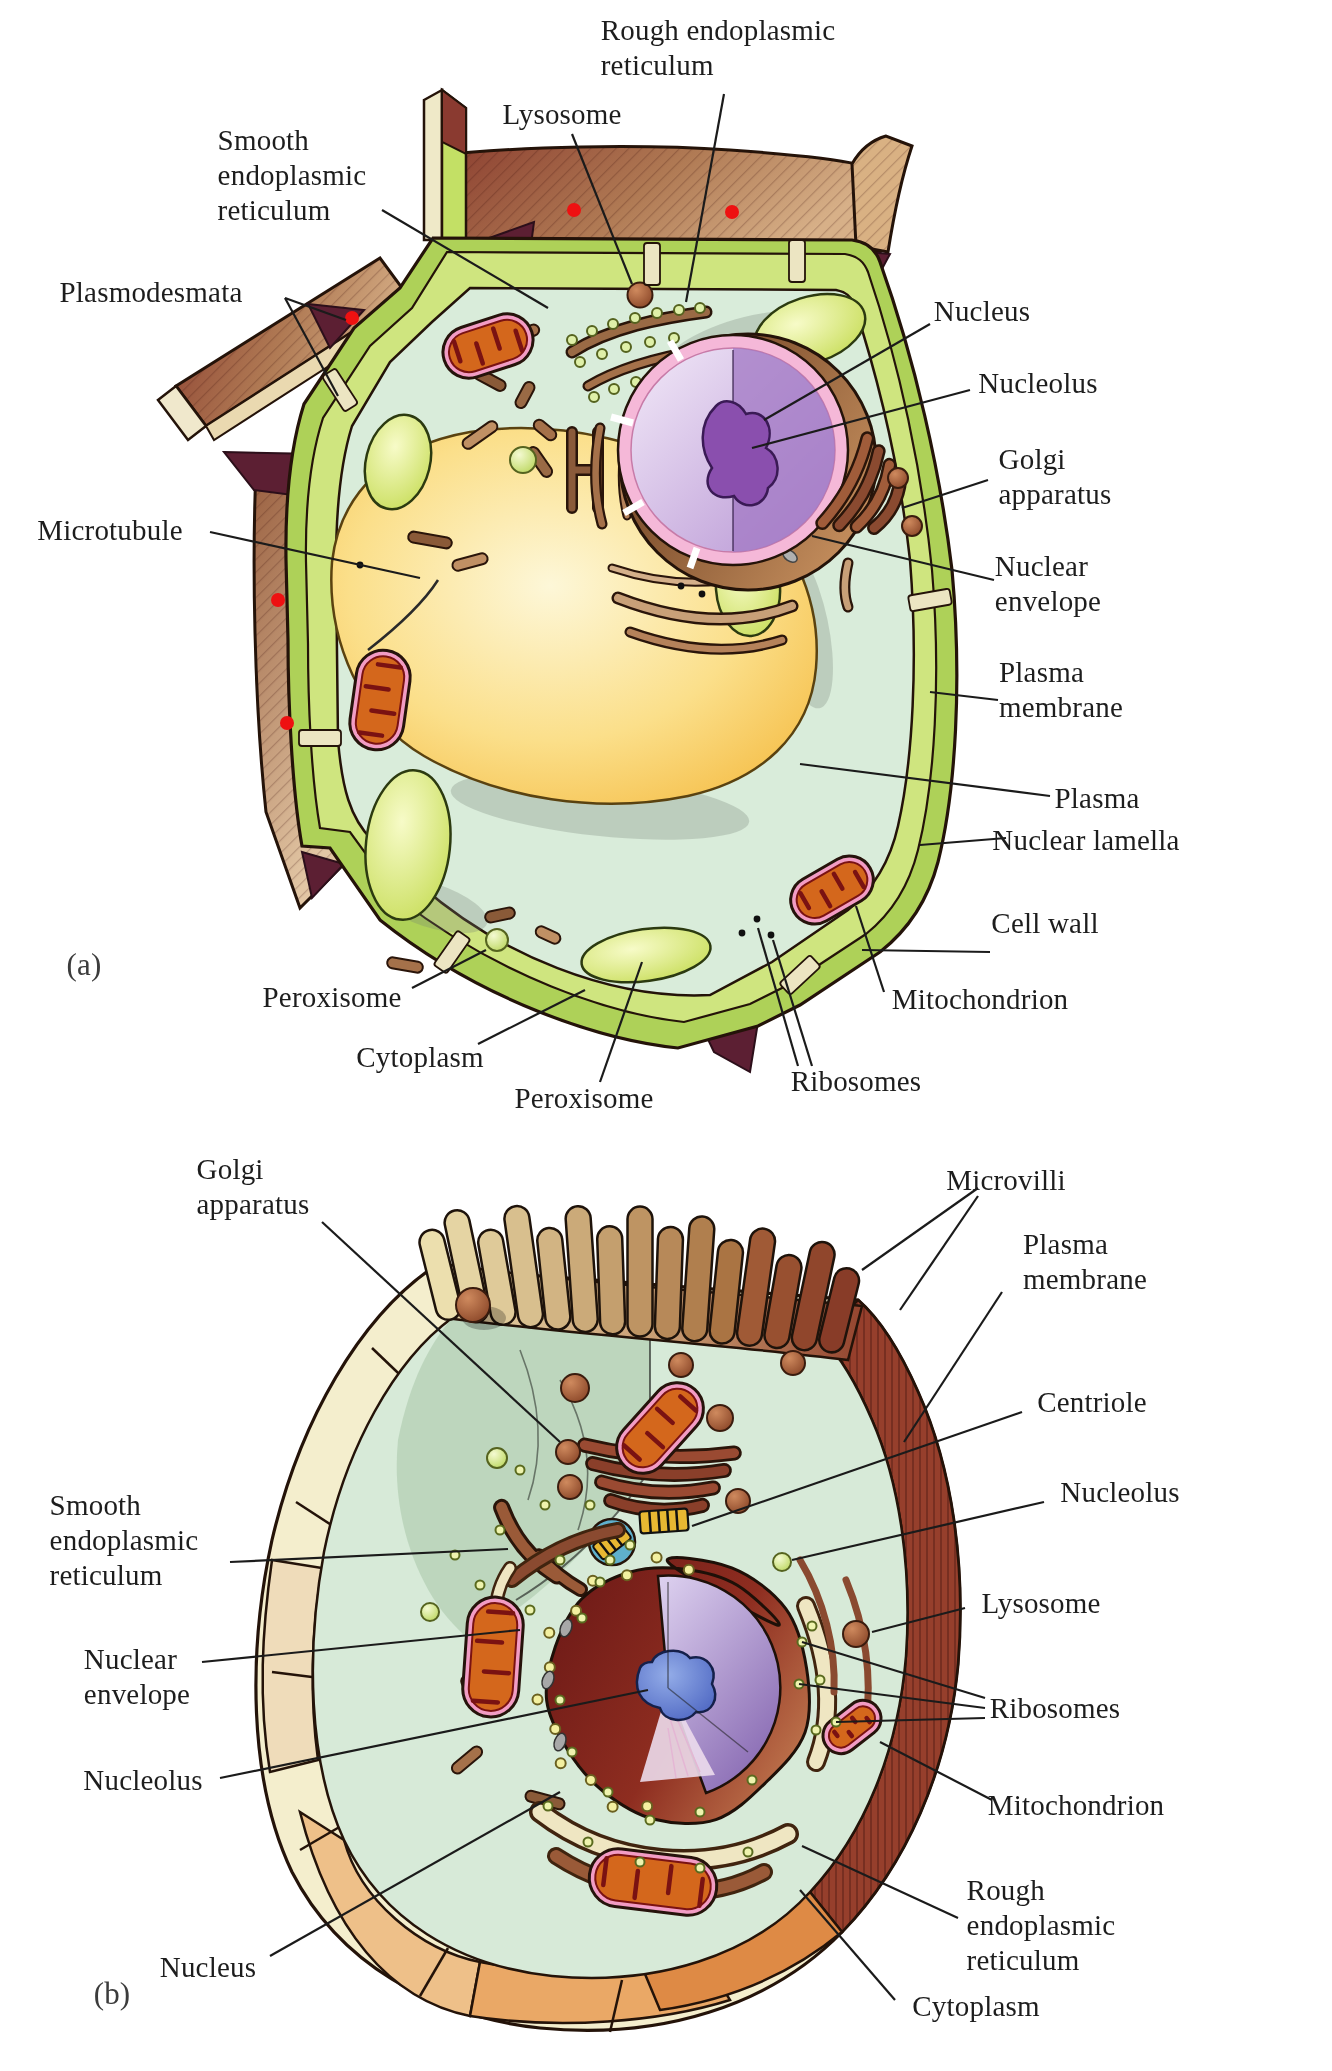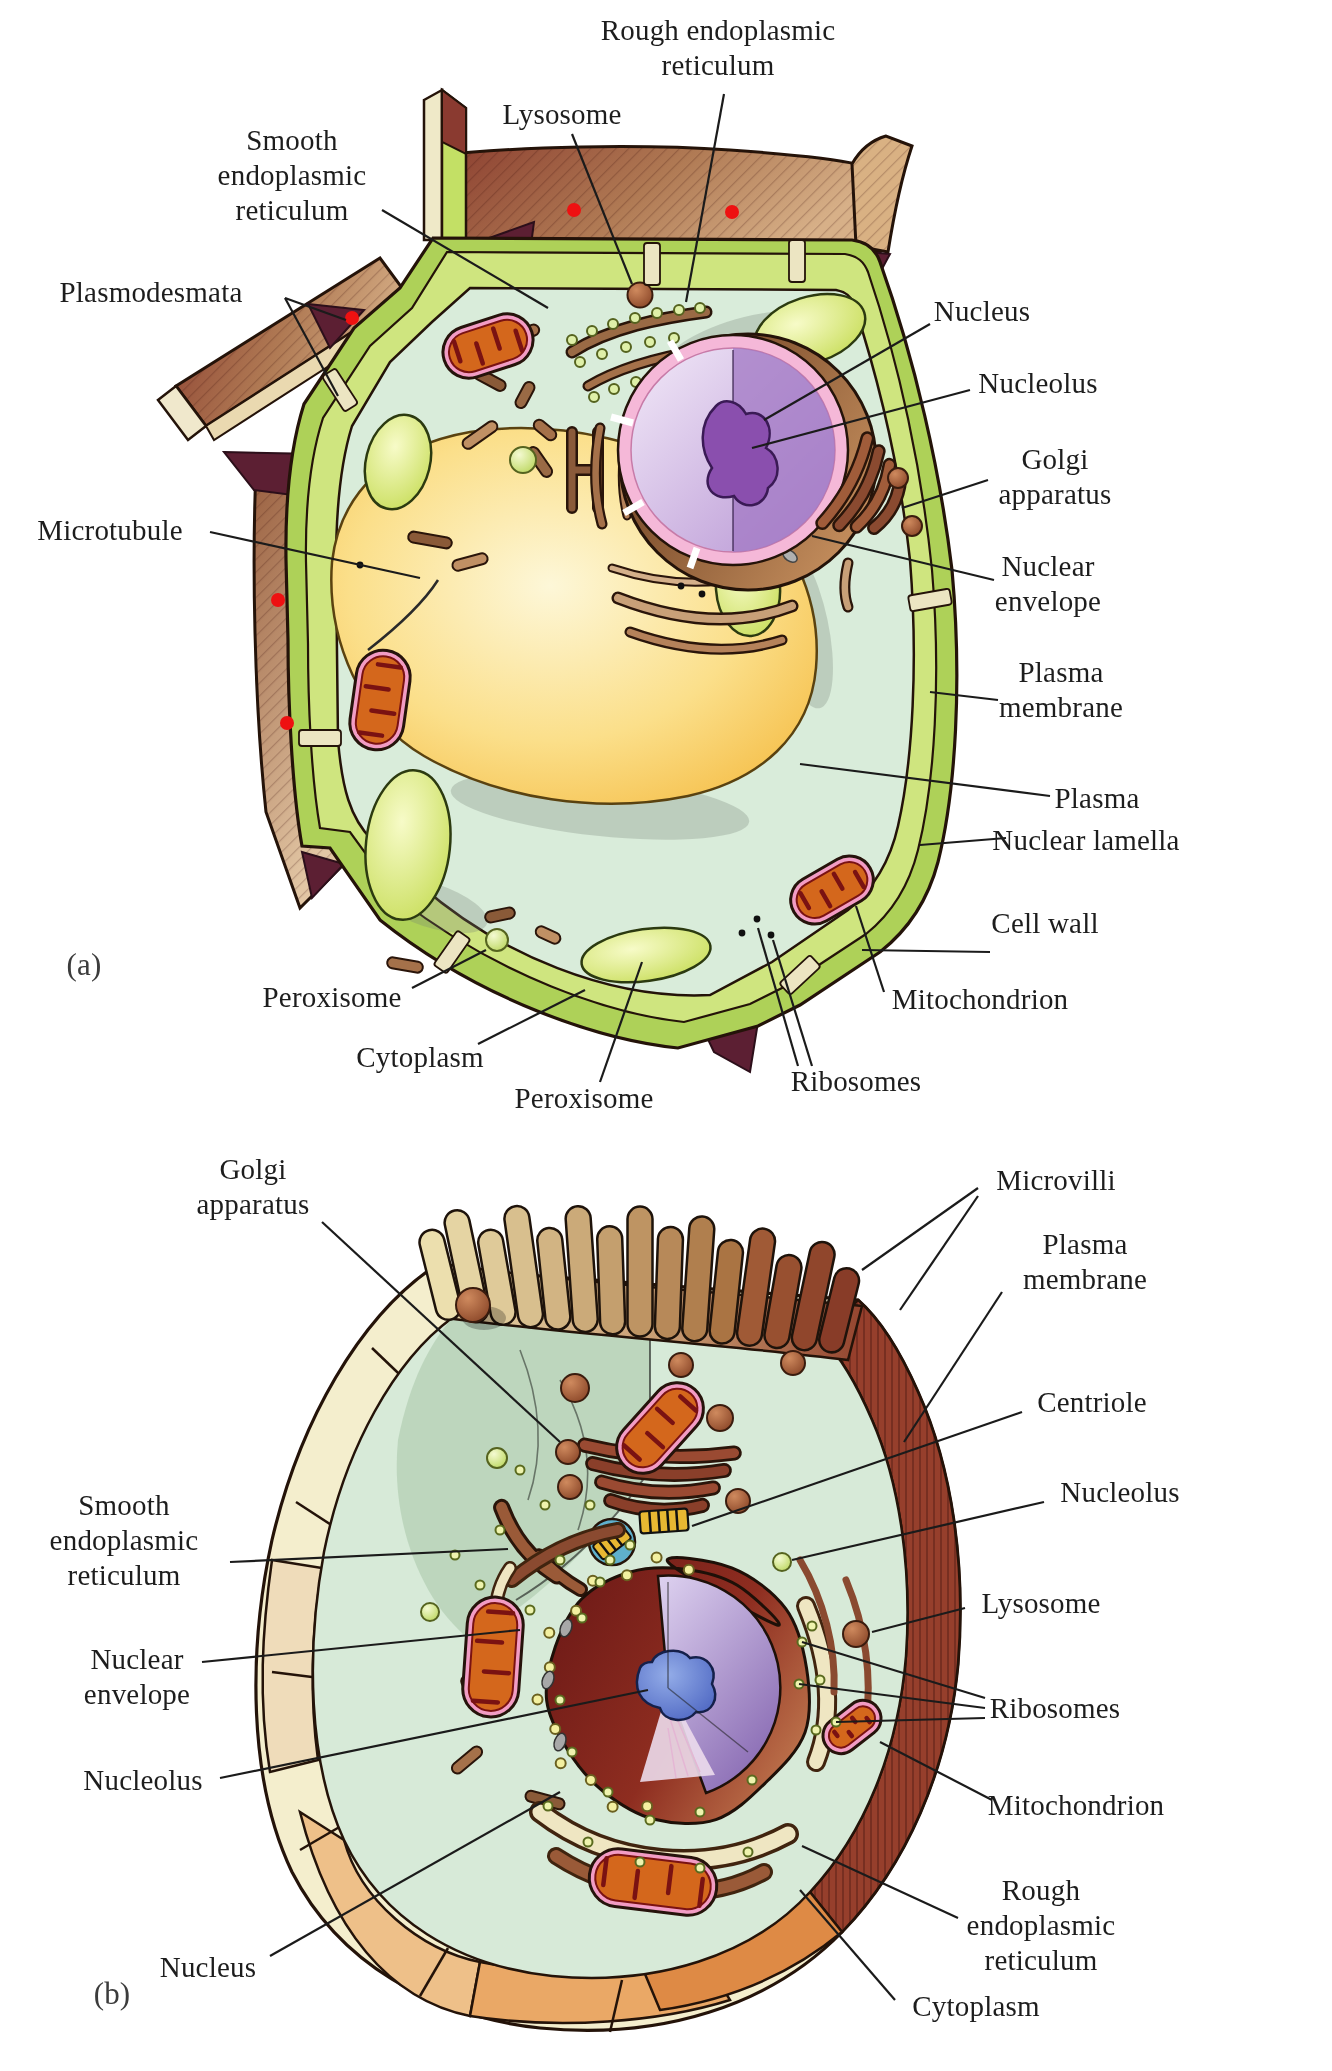--- a/index.html
+++ b/index.html
@@ -1,20 +1,20 @@
 <!DOCTYPE html>
 <html><head>
 <meta charset="utf-8">
 <style>
   html,body{margin:0;padding:0;background:#fff}
   .page{position:relative;width:1332px;height:2071px;background:#fff;overflow:hidden;
         font-family:"Liberation Serif","DejaVu Serif",serif}
   svg.art{position:absolute;left:0;top:0}
   .lbl{position:absolute;transform:translate(-50%,-50%);font-size:29px;line-height:35px;
-       color:#1d1d1d;text-align:center;white-space:pre-line;letter-spacing:.2px}
+       color:#1d1d1d;text-align:left;white-space:pre-line;letter-spacing:.2px}
   .cap{font-size:31px;color:#3c3c3c}
 </style>
 </head>
 <body>
 
 <div class="page">
 
 <svg class="art" width="1332" height="2071" viewBox="0 0 1332 2071">
 <defs>
   <linearGradient id="extBrown" x1="0" y1="0" x2="1" y2="0.3">
@@ -664,21 +664,21 @@
 <div class="lbl" style="left:1045px;top:923px">Cell wall</div>
 <div class="lbl" style="left:980px;top:999px">Mitochondrion</div>
 <div class="lbl" style="left:856px;top:1081px">Ribosomes</div>
 <div class="lbl" style="left:584px;top:1098px">Peroxisome</div>
 <div class="lbl" style="left:420px;top:1057px">Cytoplasm</div>
 <div class="lbl" style="left:332px;top:997px">Peroxisome</div>
 <div class="lbl cap" style="left:84px;top:964px">(a)</div>
 
 <div class="lbl" style="left:253px;top:1187px">Golgi
 apparatus</div>
-<div class="lbl" style="left:1056px;top:1180px">Microvilli</div>
+<div class="lbl" style="left:1006px;top:1180px">Microvilli</div>
 <div class="lbl" style="left:1085px;top:1262px">Plasma
 membrane</div>
 <div class="lbl" style="left:1092px;top:1402px">Centriole</div>
 <div class="lbl" style="left:1120px;top:1492px">Nucleolus</div>
 <div class="lbl" style="left:1041px;top:1603px">Lysosome</div>
 <div class="lbl" style="left:1055px;top:1708px">Ribosomes</div>
 <div class="lbl" style="left:1076px;top:1805px">Mitochondrion</div>
 <div class="lbl" style="left:1041px;top:1925px">Rough
 endoplasmic
 reticulum</div>

